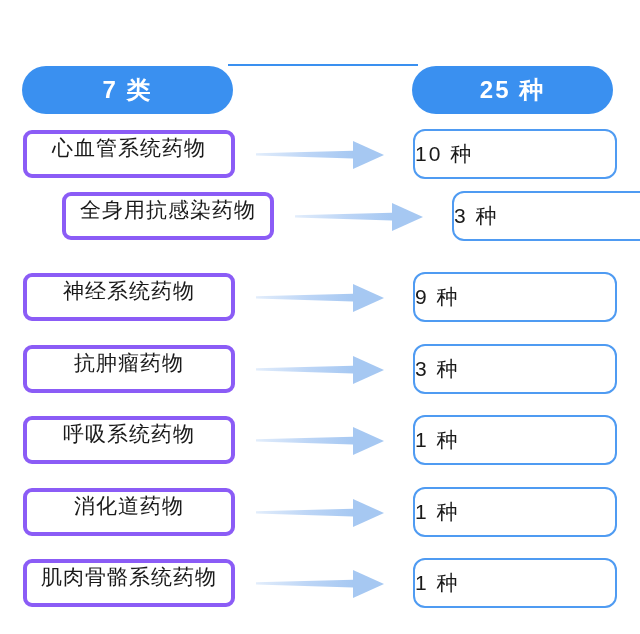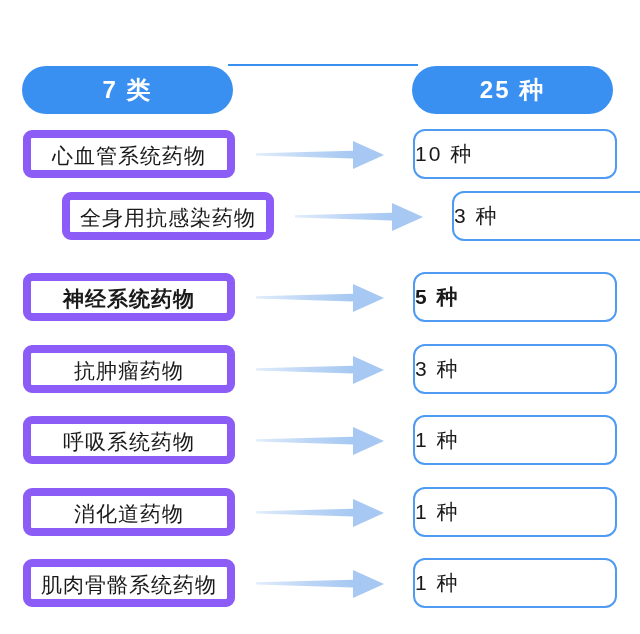--- a/index.html
+++ b/index.html
@@ -27,30 +27,30 @@
   .title{
     position:absolute;left:0;top:20px;width:640px;
     text-align:center;font-size:23px;font-weight:700;color:#141414;
     letter-spacing:1px;
   }
   
   .rows{position:absolute;left:0;top:0;width:640px;height:634px;}
   .row{position:absolute;left:0;width:640px;height:50px;}
   .row:nth-child(1){top:129px;}
   .row:nth-child(2){top:191px;margin-left:39px;}
-  .row:nth-child(3){top:272px;font-weight:bold;}
+  .row:nth-child(3){top:272px;}
   .row:nth-child(4){top:344px;}
   .row:nth-child(5){top:415px;}
   .row:nth-child(6){top:487px;}
   .row:nth-child(7){top:558px;}
   .category-box{
     position:absolute;left:23px;top:1px;width:212px;height:48px;
     box-sizing:border-box;background:#ffffff;
-    border:8px solid #8b5cf6;border-radius:9px;
-    display:flex;align-items:flex-end;justify-content:center;
+    border:4px solid #8b5cf6;border-radius:9px;
+    display:flex;align-items:flex-start;justify-content:center;
     font-size:21px;color:#1a1a1a;letter-spacing:1px;white-space:nowrap;
   }
   .count-box{
     position:absolute;left:413px;top:0;width:204px;height:50px;
     box-sizing:border-box;background:#ffffff;
     border:2px solid #4f9bf2;border-radius:12px;
     display:flex;align-items:center;justify-content:flex-start;
     font-size:21px;color:#1a1a1a;letter-spacing:2px;white-space:nowrap;
   }
   .arrow{position:absolute;left:256px;top:9px;width:130px;height:34px;}
@@ -111,21 +111,21 @@
 
     <div class="row">
       <div class="category-box">
         <span>神经系统药物</span>
       </div>
       <svg class="arrow" viewBox="0 0 130 34">
         <polygon points="0,15.2 97,12.8 97,20.4 0,17.6" fill="url(#arrowGrad)"></polygon>
         <polygon points="97,3 128,17 97,31" fill="#a6c8f2"></polygon>
       </svg>
       <div class="count-box">
-        <span>5 种</span>
+        <span>9 种</span>
       </div>
     </div>
 
     <div class="row">
       <div class="category-box">
         <span>抗肿瘤药物</span>
       </div>
       <svg class="arrow" viewBox="0 0 130 34">
         <polygon points="0,15.2 97,12.8 97,20.4 0,17.6" fill="url(#arrowGrad)"></polygon>
         <polygon points="97,3 128,17 97,31" fill="#a6c8f2"></polygon>

